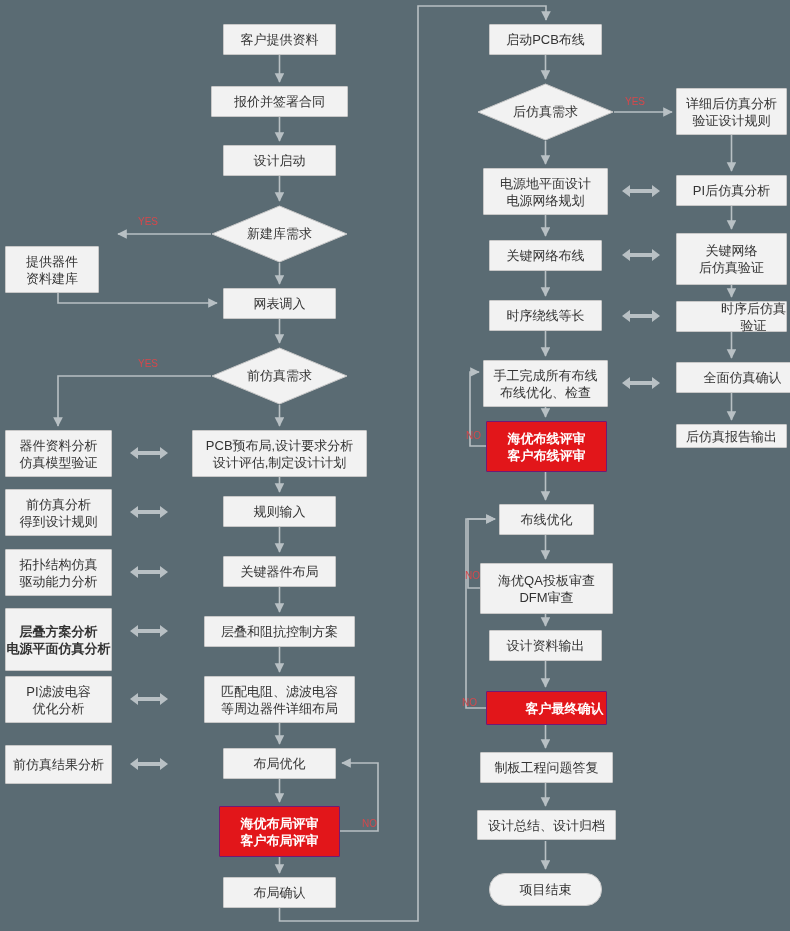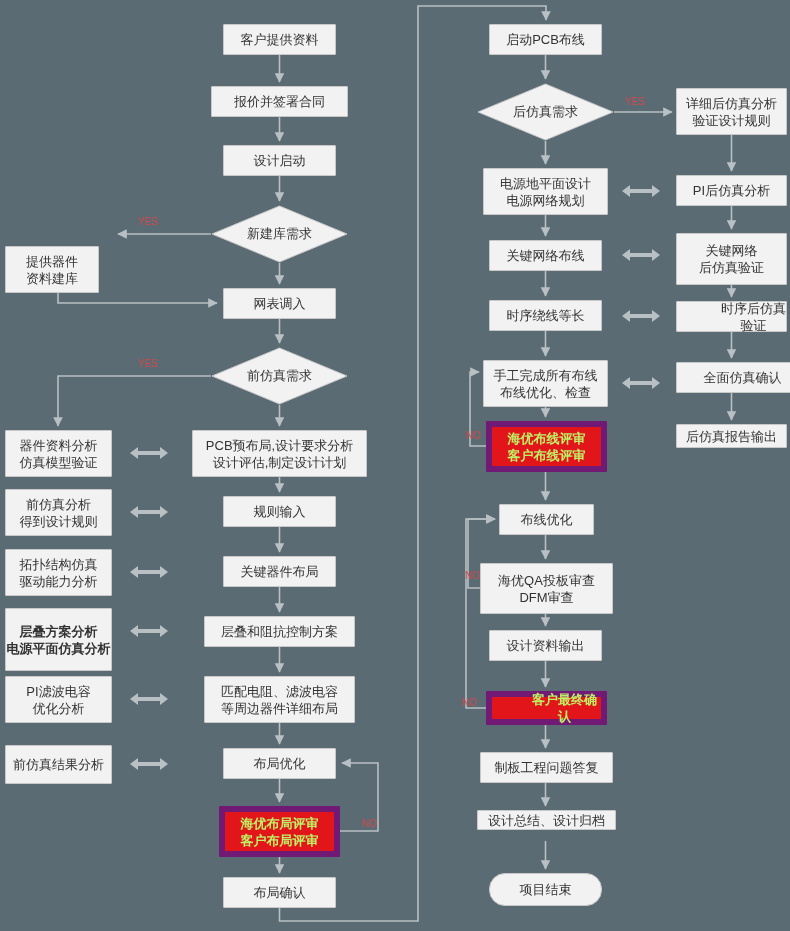--- a/index.html
+++ b/index.html
@@ -21,22 +21,22 @@
     text-align:center;
     display:flex;
     align-items:center;
     justify-content:center;
     box-sizing:border-box;
     white-space:pre-line;
     border-radius:1px;
   }
   .node.red{
     background:#e2161a;
-    border:6px solid #701a75;
-    color:#bef264;
+    border:1px solid #701a75;
+    color:#ffffff;
     font-weight:bold;
   }
   .node.round{
     border-radius:16px;
   }
   .diamond{
     position:absolute;
     box-sizing:border-box;
   }
   .diamond .dshape{
@@ -225,21 +225,21 @@
       <div class="node" style="left: 676px; top: 362px; width: 133px; height: 31px;">全面仿真确认</div>
       <div class="node red" style="left: 486px; top: 421px; width: 121px; height: 51px;">海优布线评审
 客户布线评审</div>
       <div class="node" style="left: 676px; top: 424px; width: 111px; height: 24px;">后仿真报告输出</div>
       <div class="node" style="left: 499px; top: 504px; width: 95px; height: 31px;">布线优化</div>
       <div class="node" style="left: 480px; top: 563px; width: 133px; height: 51px;">海优QA投板审查
 DFM审查</div>
       <div class="node" style="left: 489px; top: 630px; width: 113px; height: 31px;">设计资料输出</div>
       <div class="node red" style="left: 486px; top: 691px; width: 121px; height: 34px; padding-left: 36px;">客户最终确认</div>
       <div class="node" style="left: 480px; top: 752px; width: 133px; height: 31px;">制板工程问题答复</div>
-      <div class="node" style="left: 477px; top: 810px; width: 139px; height: 20px;">设计总结、设计归档</div>
+      <div class="node" style="left: 477px; top: 810px; width: 139px; height: 30px;">设计总结、设计归档</div>
       <div class="node round" style="left: 489px; top: 873px; width: 113px; height: 33px;">项目结束</div>
     </div>
   <div id="edgelabels">
       <div class="edge-label" style="left: 138px; top: 216px;">YES</div>
       <div class="edge-label" style="left: 138px; top: 358px;">YES</div>
       <div class="edge-label" style="left: 625px; top: 96px;">YES</div>
       <div class="edge-label" style="left: 362px; top: 818px;">NO</div>
       <div class="edge-label" style="left: 466px; top: 430px;">NO</div>
       <div class="edge-label" style="left: 465px; top: 570px;">NO</div>
       <div class="edge-label" style="left: 462px; top: 697px;">NO</div>

